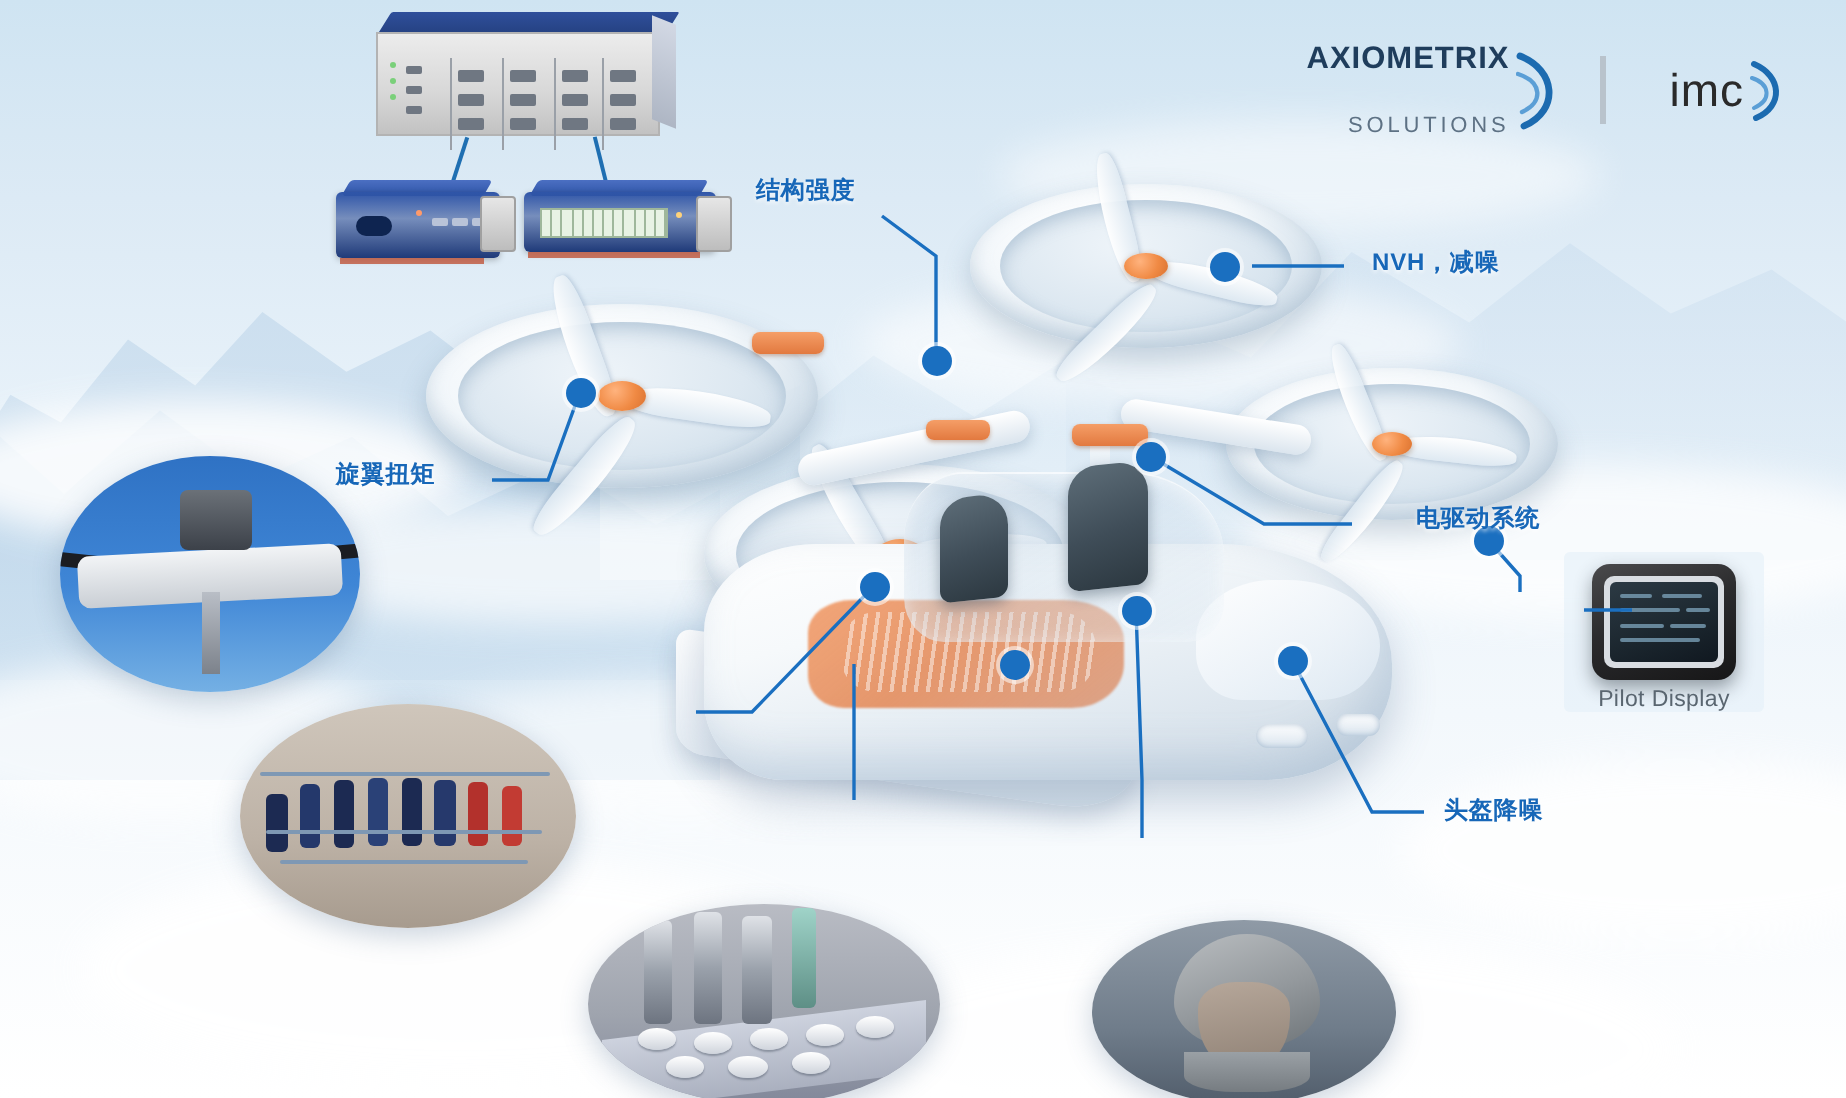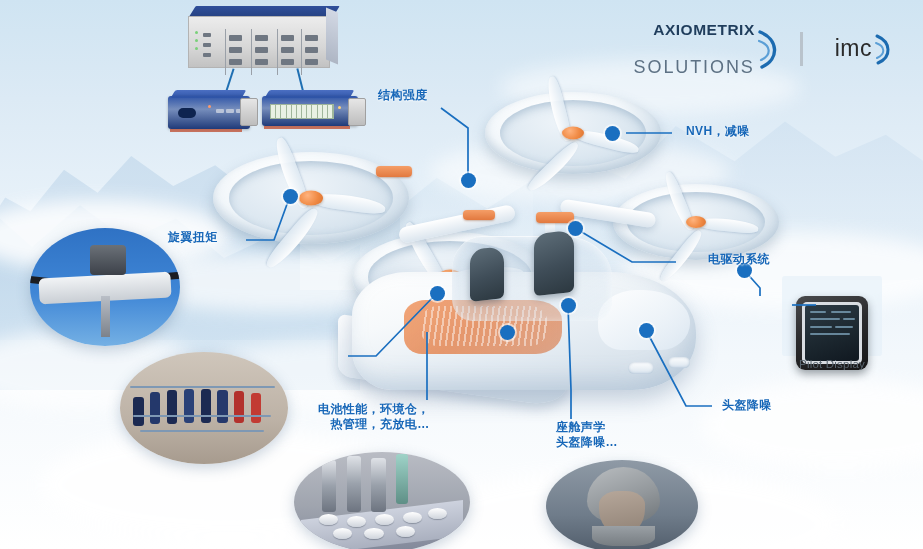--- a/index.html
+++ b/index.html
@@ -73,21 +73,21 @@
     z-index: 40;
   }
   .logo-cell { display:flex; align-items:center; justify-content:center; padding: 0 16px; position:relative;}
   .logo-divider { width:1px; height:34px; background:#b9c3cc; }
   .ax-wrap { display:flex; align-items:center; }
   .ax-txt { display:flex; flex-direction:column; align-items:flex-end; line-height:1; }
   .ax-top {
     font-size: 15.5px; font-weight: 700; letter-spacing: .5px; color:#1f3d5c;
   }
   .ax-bot {
-    font-size: 18px; font-weight: 400; letter-spacing: 1.9px; color:#5d7184; margin-top:20px;
+    font-size: 11px; font-weight: 400; letter-spacing: 1.9px; color:#5d7184; margin-top:20px;
   }
   .swoosh { margin-left: 3px; }
   .ap-txt { font-size: 23px; font-weight:700; font-style:italic; color:#0b2a45; letter-spacing:-.5px;}
   .gras-txt { font-size: 21px; font-weight:500; color:#2a2a2a; letter-spacing:.5px;}
   .imc-txt { font-size: 23px; font-weight:500; color:#2a2a2a; letter-spacing:.5px;margin-left:16px;}
 
   
   .daq { position:absolute; z-index: 22;}
   .daq-rack { left: 188px; top: 6px; width: 152px; height: 62px; }
   .rack-top {
@@ -272,21 +272,21 @@
 
   .helmet-shell { position:absolute; left:27%; top:8%; width:48%; height:62%;
     background: linear-gradient(160deg,#b9bdc0 0%, #93989c 55%, #6e7478 100%);
     border-radius: 50% 50% 44% 44% / 60% 60% 40% 40%;}
   .helmet-face { position:absolute; left:35%; top:34%; width:30%; height:48%;
     background: linear-gradient(170deg,#b6a79a,#8f8175); border-radius: 42% 42% 46% 46% / 30% 30% 60% 60%;}
   .helmet-chin { position:absolute; left:30%; top:72%; width:42%; height:22%;
     background: linear-gradient(180deg,#9aa0a5,#767c81); border-radius: 0 0 40% 40%;}
 
   
-  .pilot-dev { position:absolute; left: 796px; top: 296px; width: 72px; height: 74px; z-index: 30;}
+  .pilot-dev { position:absolute; left: 796px; top: 282px; width: 72px; height: 58px; z-index: 30;}
   .pd-frame {
     position:absolute; inset:0;
     background: linear-gradient(160deg,#4a4a4c 0%, #2b2b2d 45%, #161617 100%);
     border-radius: 9px;
     box-shadow: 0 4px 9px rgba(40,50,60,.45);
   }
   .pd-bezel {
     position:absolute; left:6px; top:6px; right:6px; bottom:6px;
     background:#d9dde2; border-radius:5px;
   }
@@ -602,23 +602,15 @@
   <div class="label" style="left:686px; top:124px;">NVH，减噪</div>
 
   <div class="label" style="left:168px; top:230px;">旋翼扭矩</div>
 
   <div class="label" style="left:708px; top:252px;">电驱动系统</div>
 
 
   <div class="label" style="left:722px; top:398px;">头盔降噪</div>
 
 
-  <div class="label" style="left:318px; top:402px;">
-    <div>电池性能，环境仓，</div>
-    <div style="text-align:right">热管理，充放电…</div>
-  </div>
-
-  <div class="label" style="left:556px; top:420px;">
-    <div>座舱声学</div>
-    <div>头盔降噪…</div>
-  </div>
+
 
 </div>
 
 </body></html>

